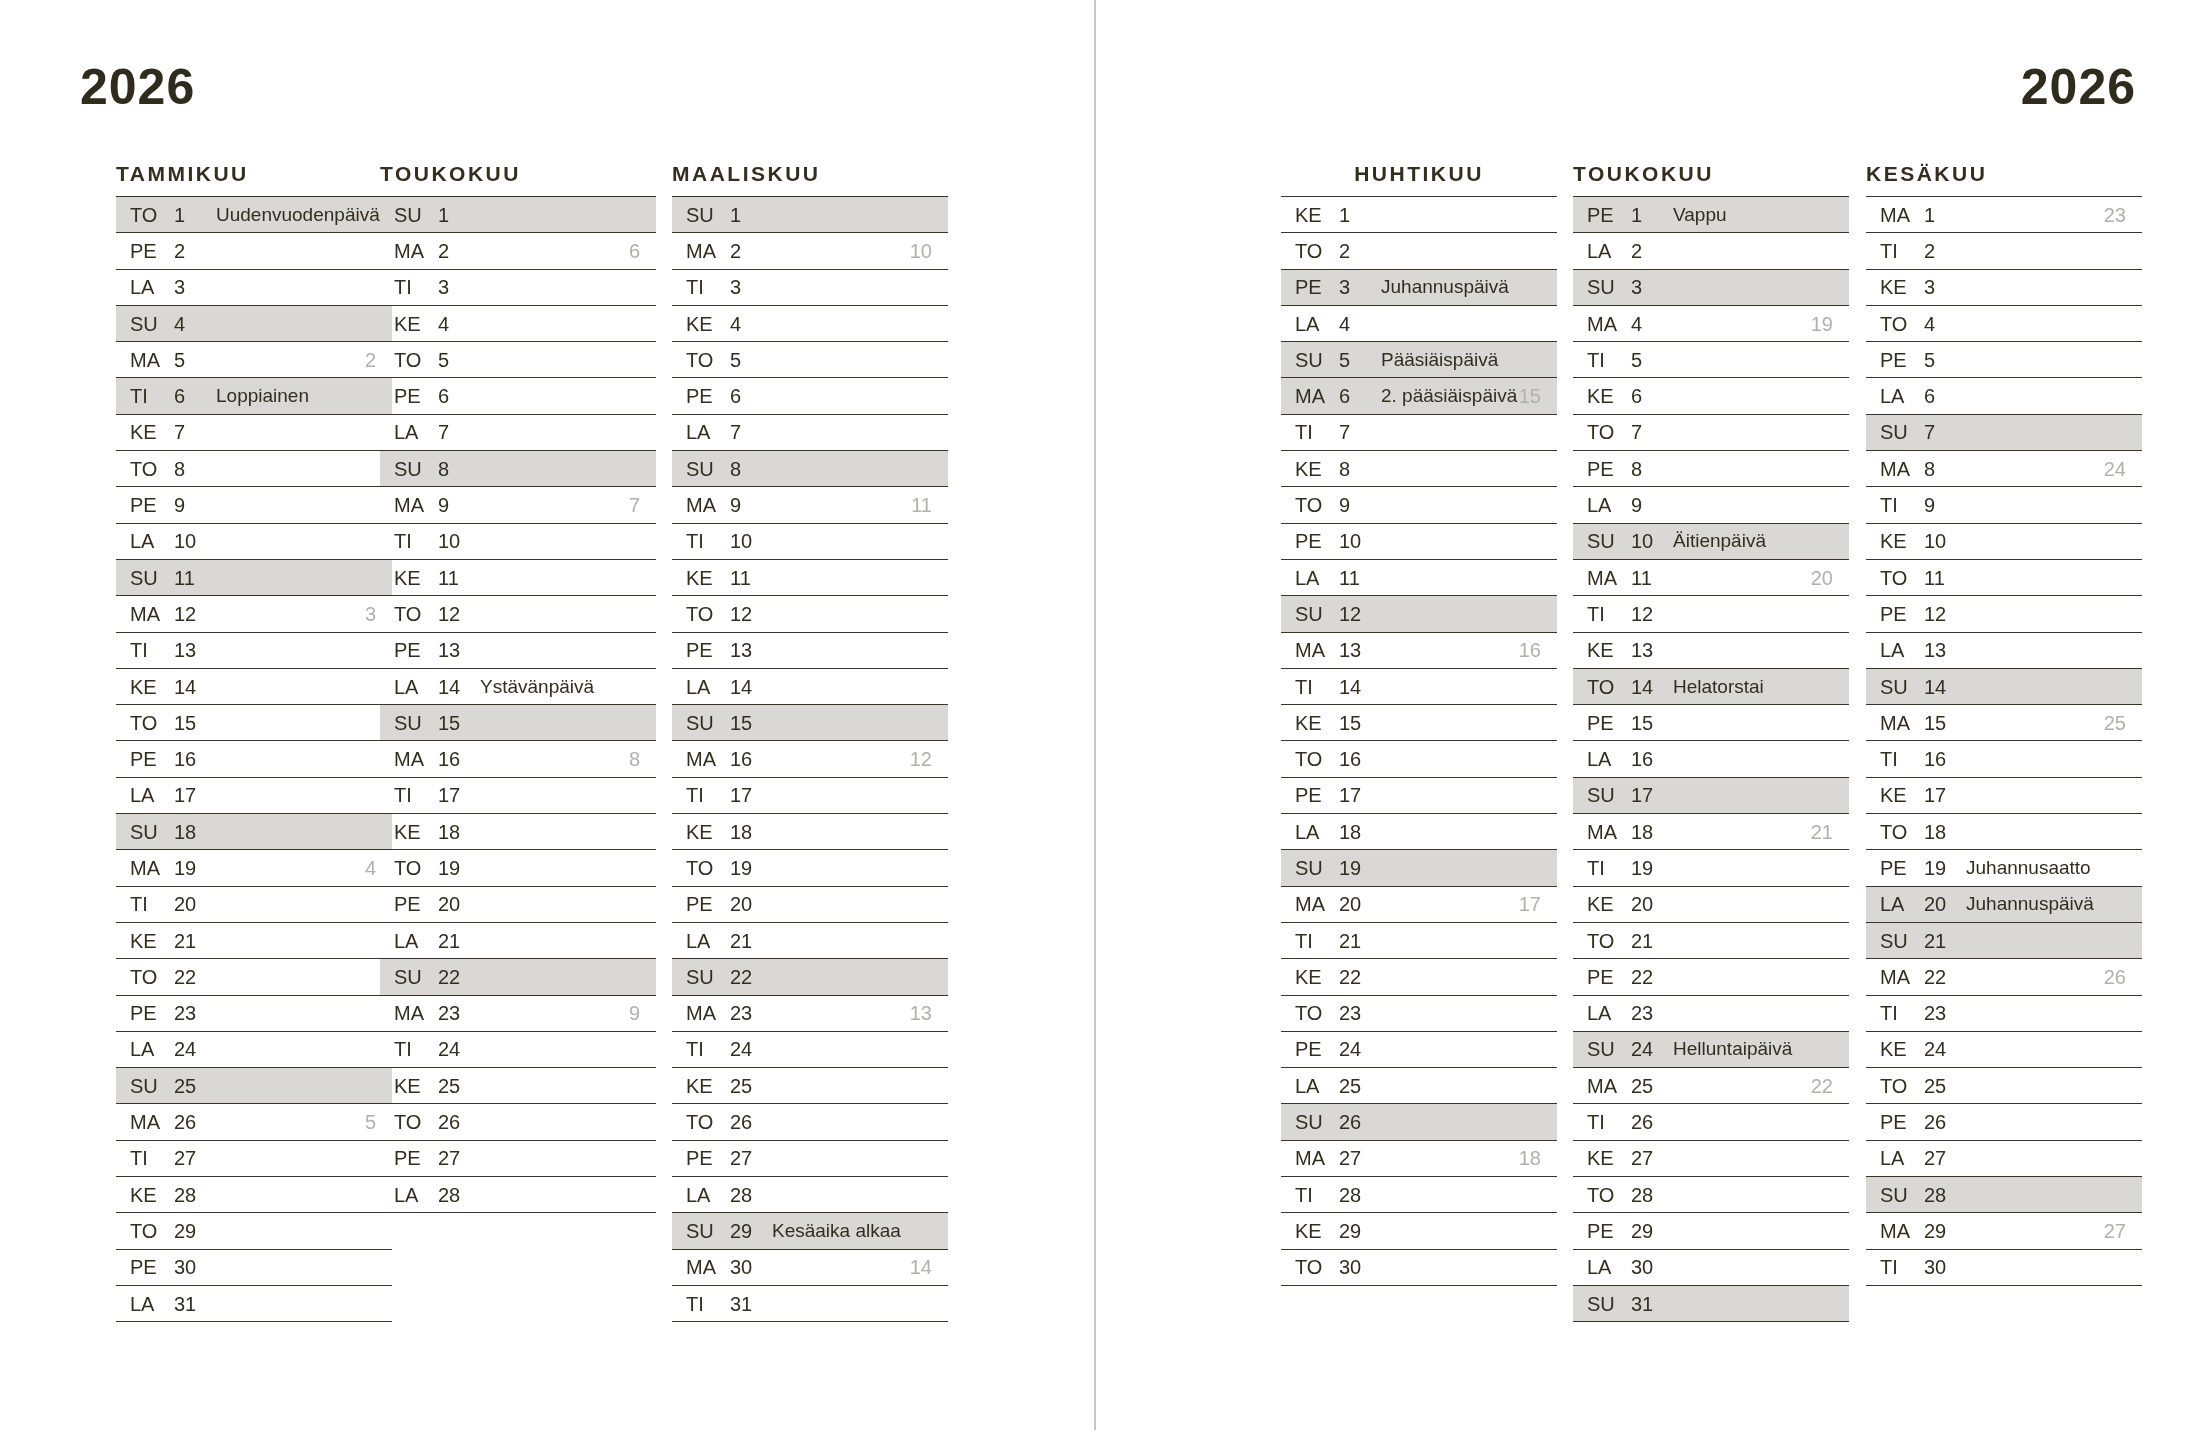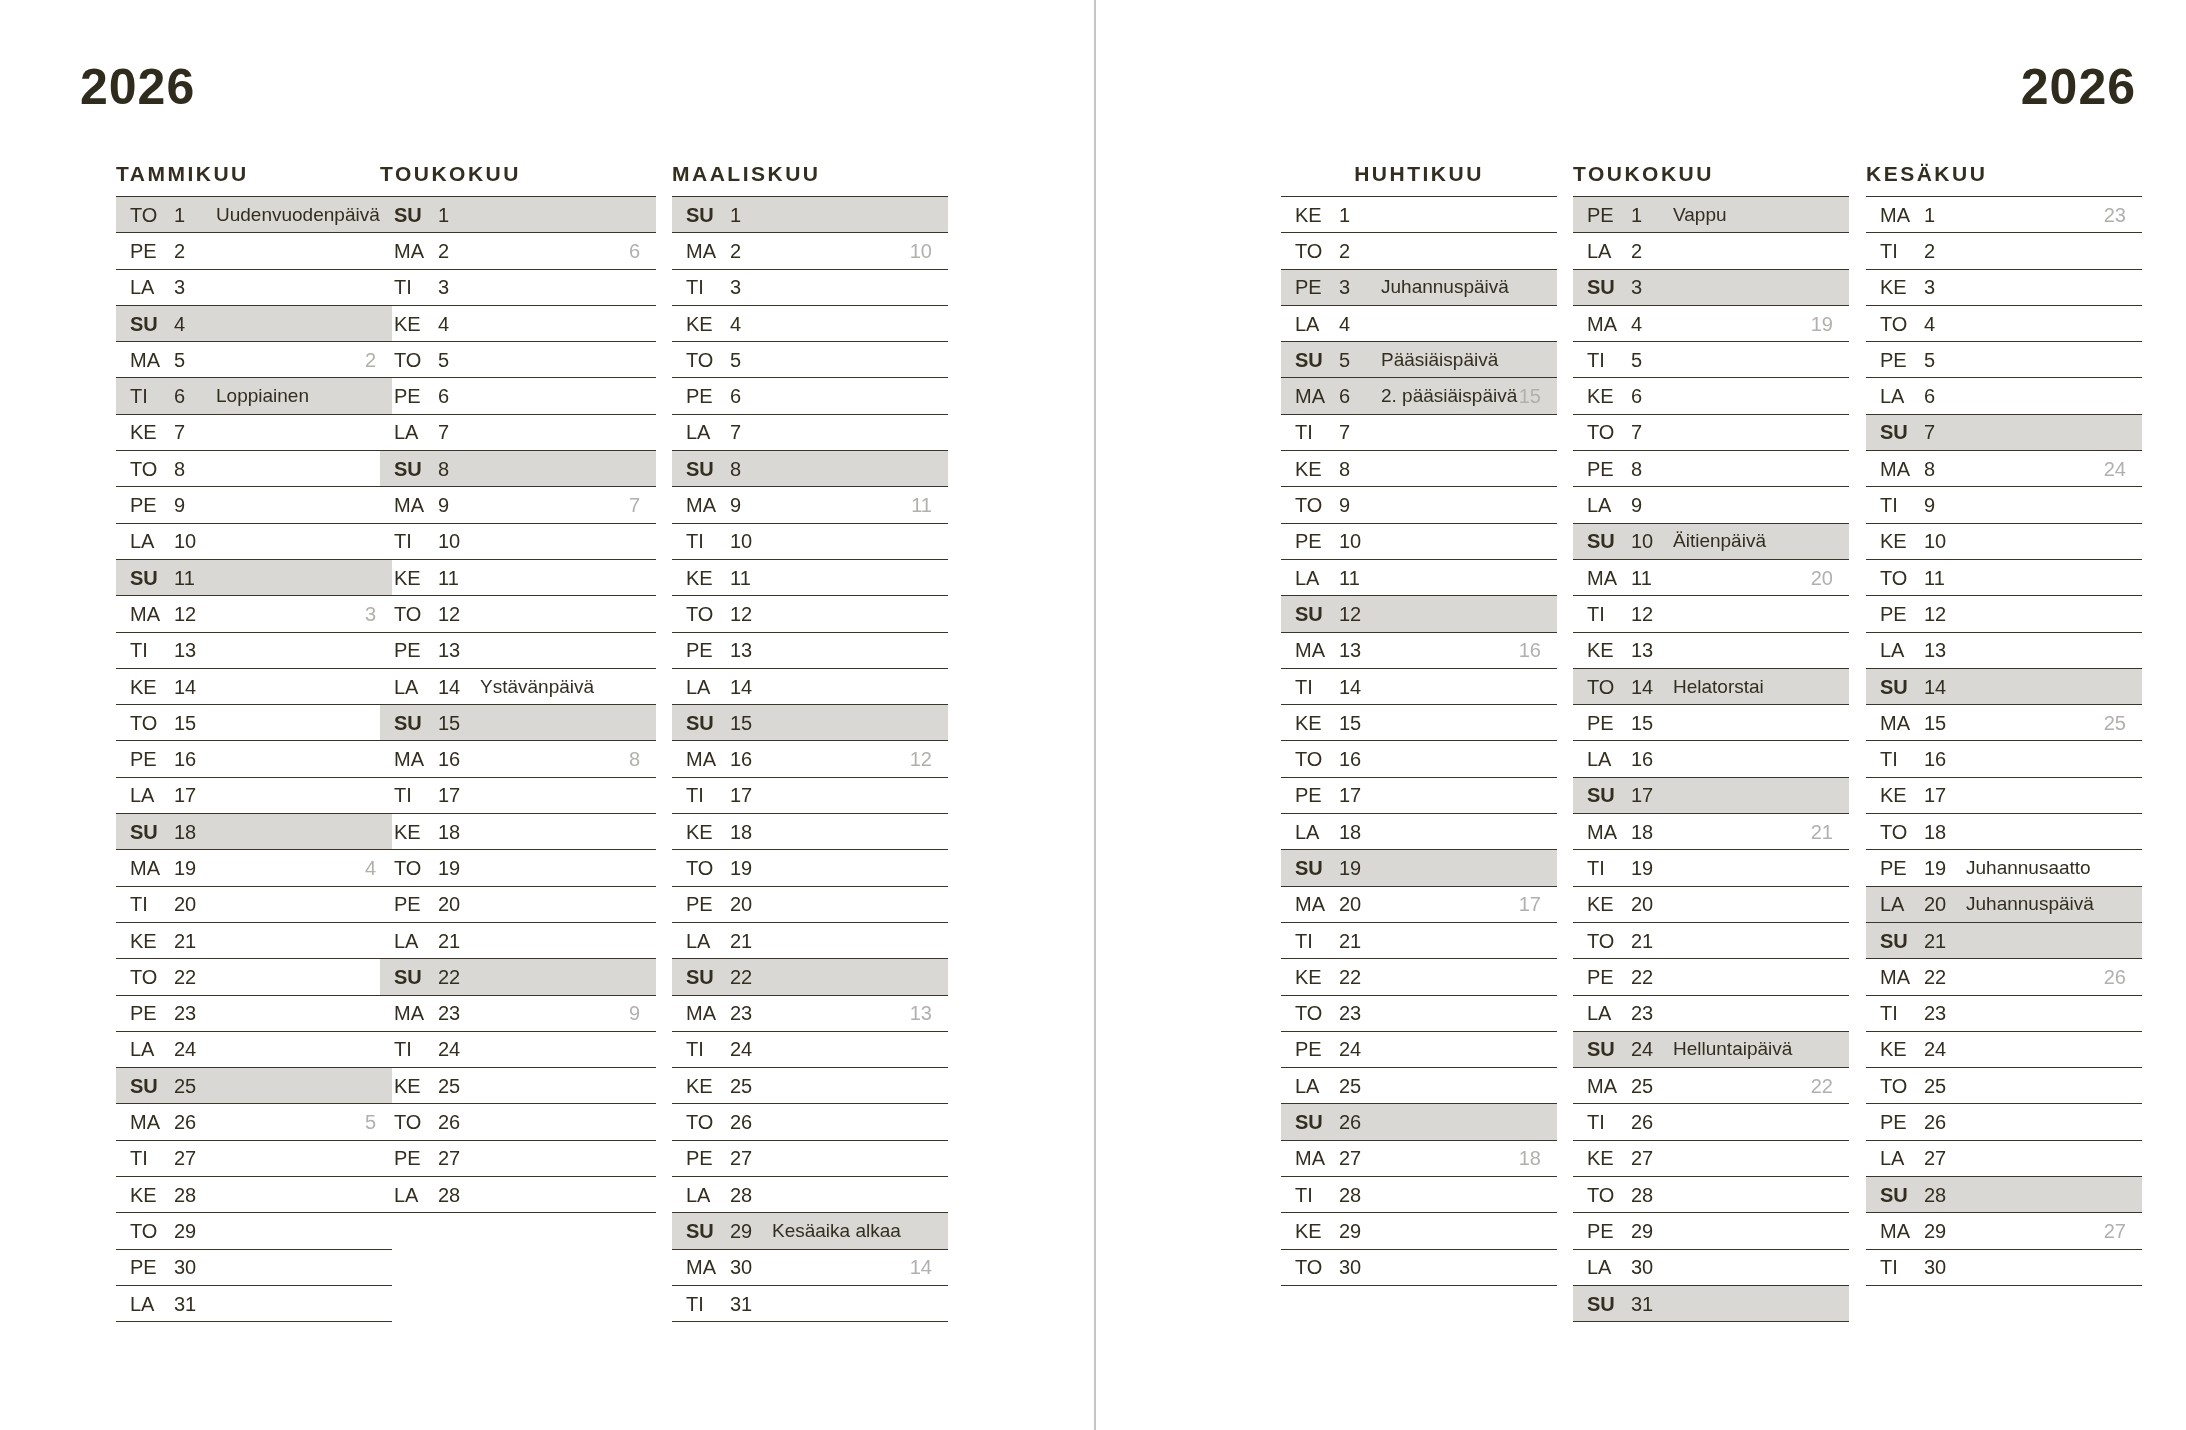--- a/index.html
+++ b/index.html
@@ -33,21 +33,21 @@
     position:relative;height:35.3px;
     border-bottom:1.5px solid #3a352a;
     font-size:20px;
   }
   .row.hl{background:#d9d8d5;}
   .row .cell{
     position:absolute;top:50%;transform:translateY(-50%);
     white-space:nowrap;
   }
   .dow{left:14px;}
-  .row.sun .dow{font-weight:700;}
+  .row.sun .dow{font-weight:400;}
   .num{left:58px;}
   .holiday{left:100px;font-size:19px;}
   .week{right:16px;color:#b2b0ad;}
 </style>
 </head>
 <body>
 
 <div class="canvas">
   <div class="year yl">2026</div>
   <div class="year yr">2026</div>

